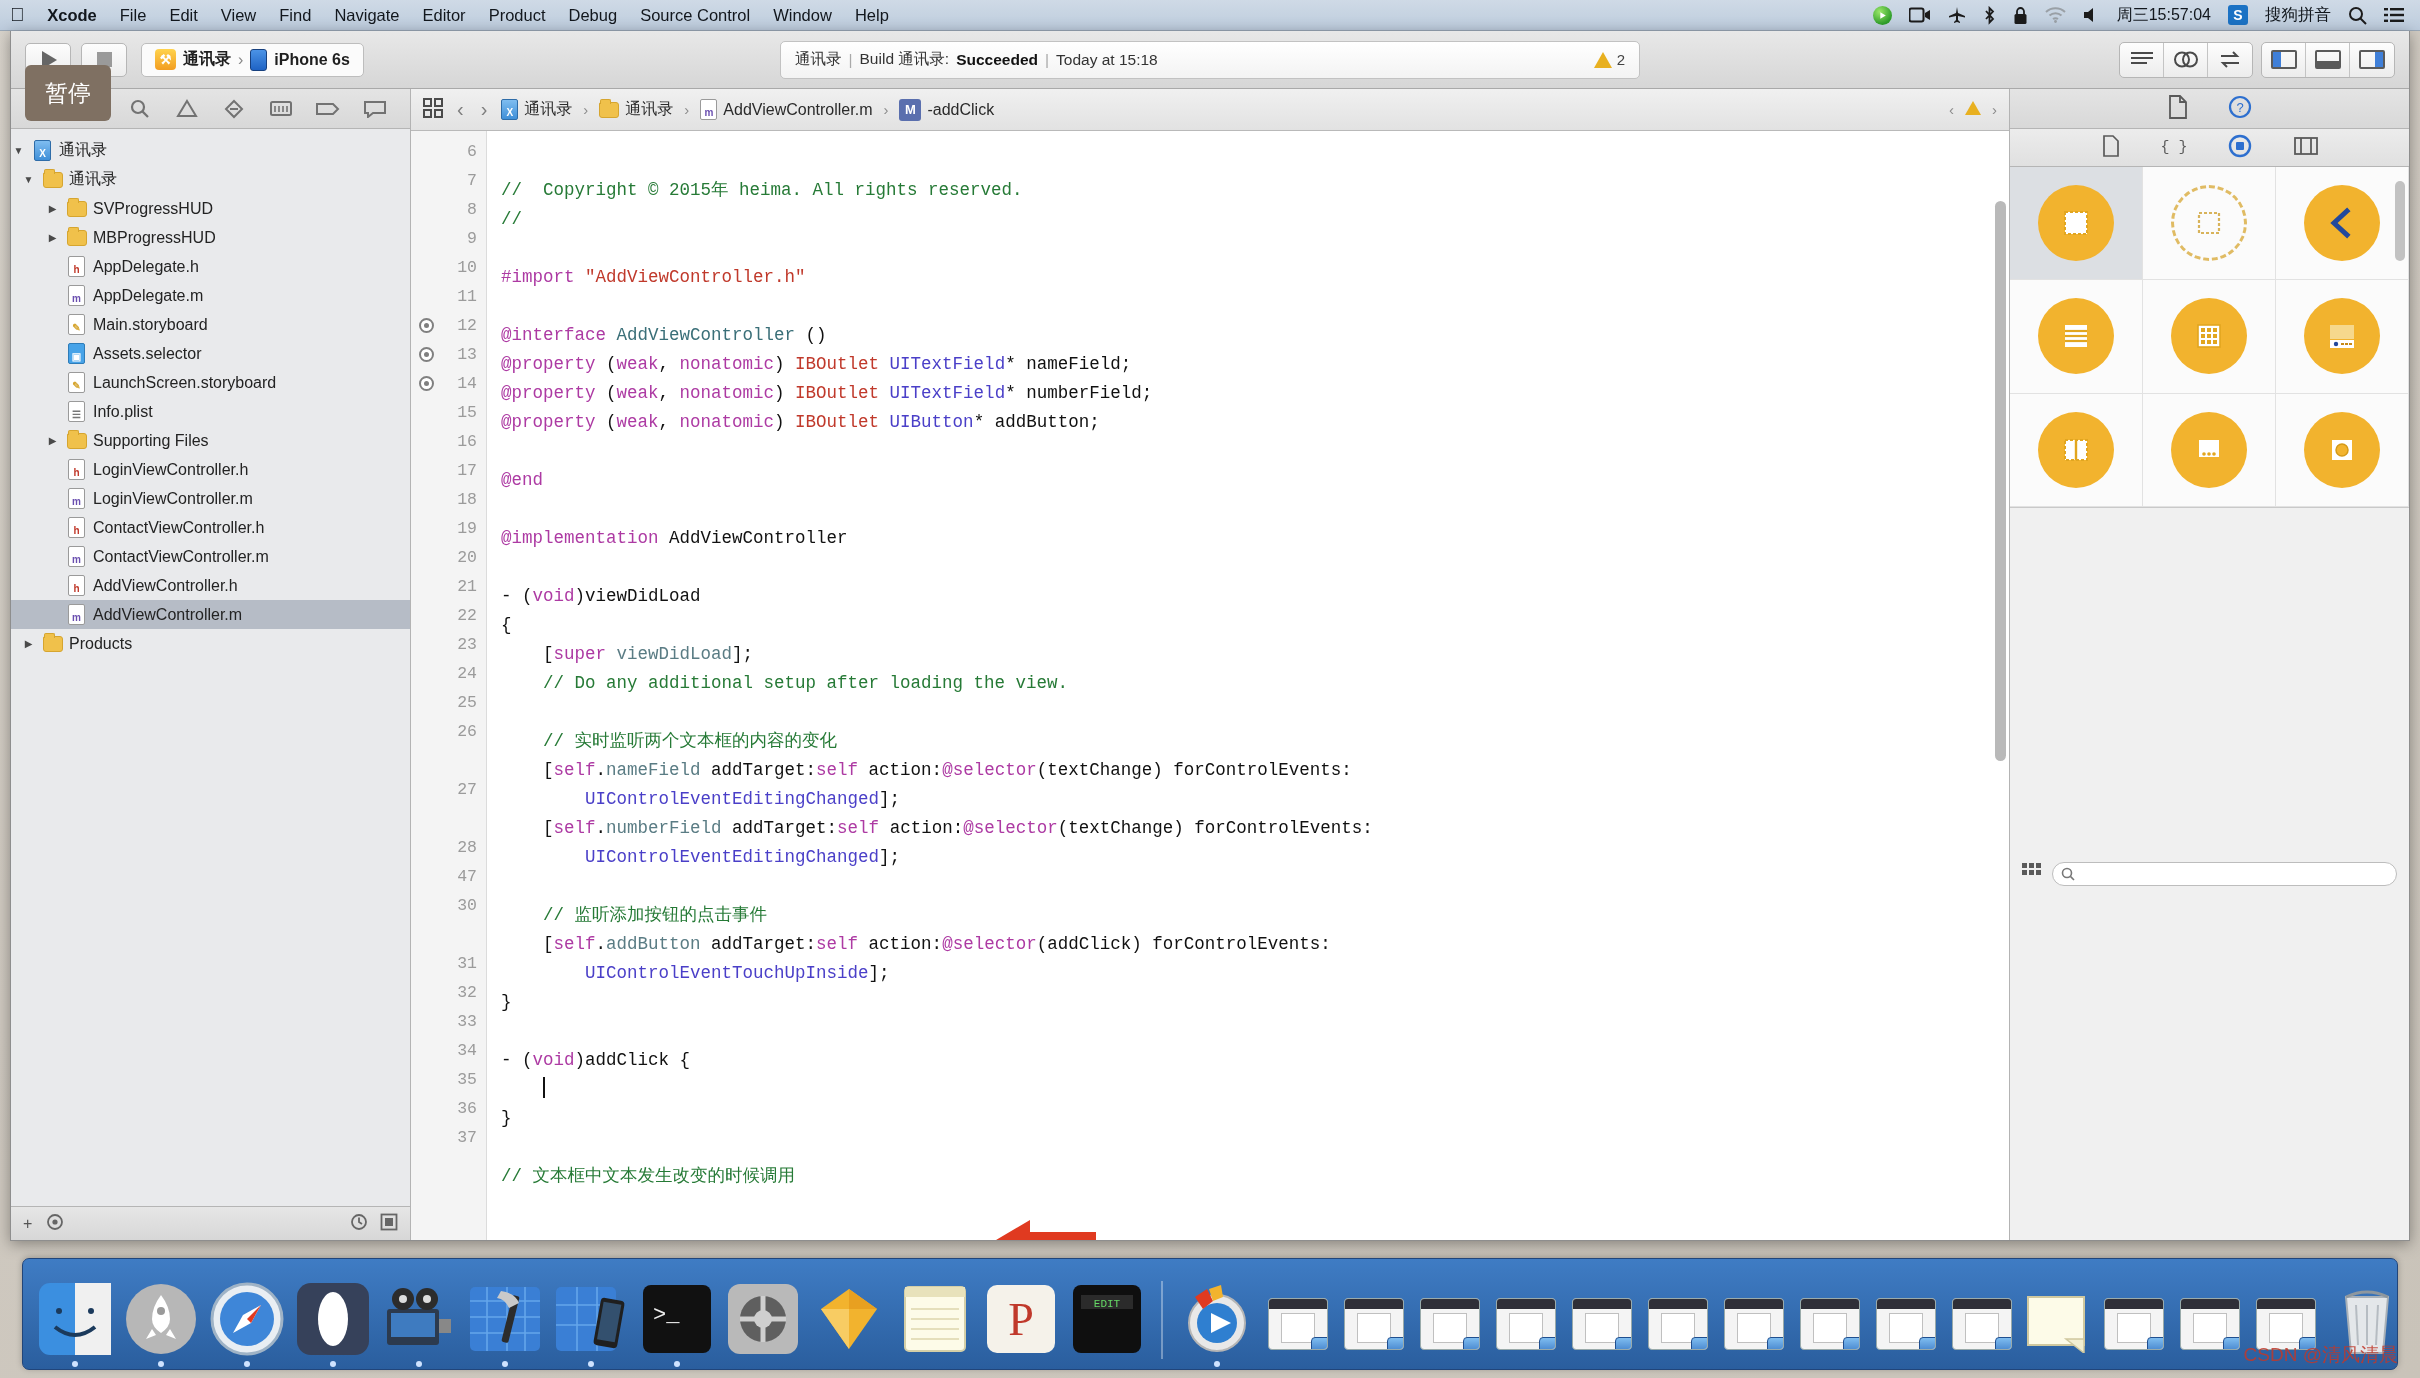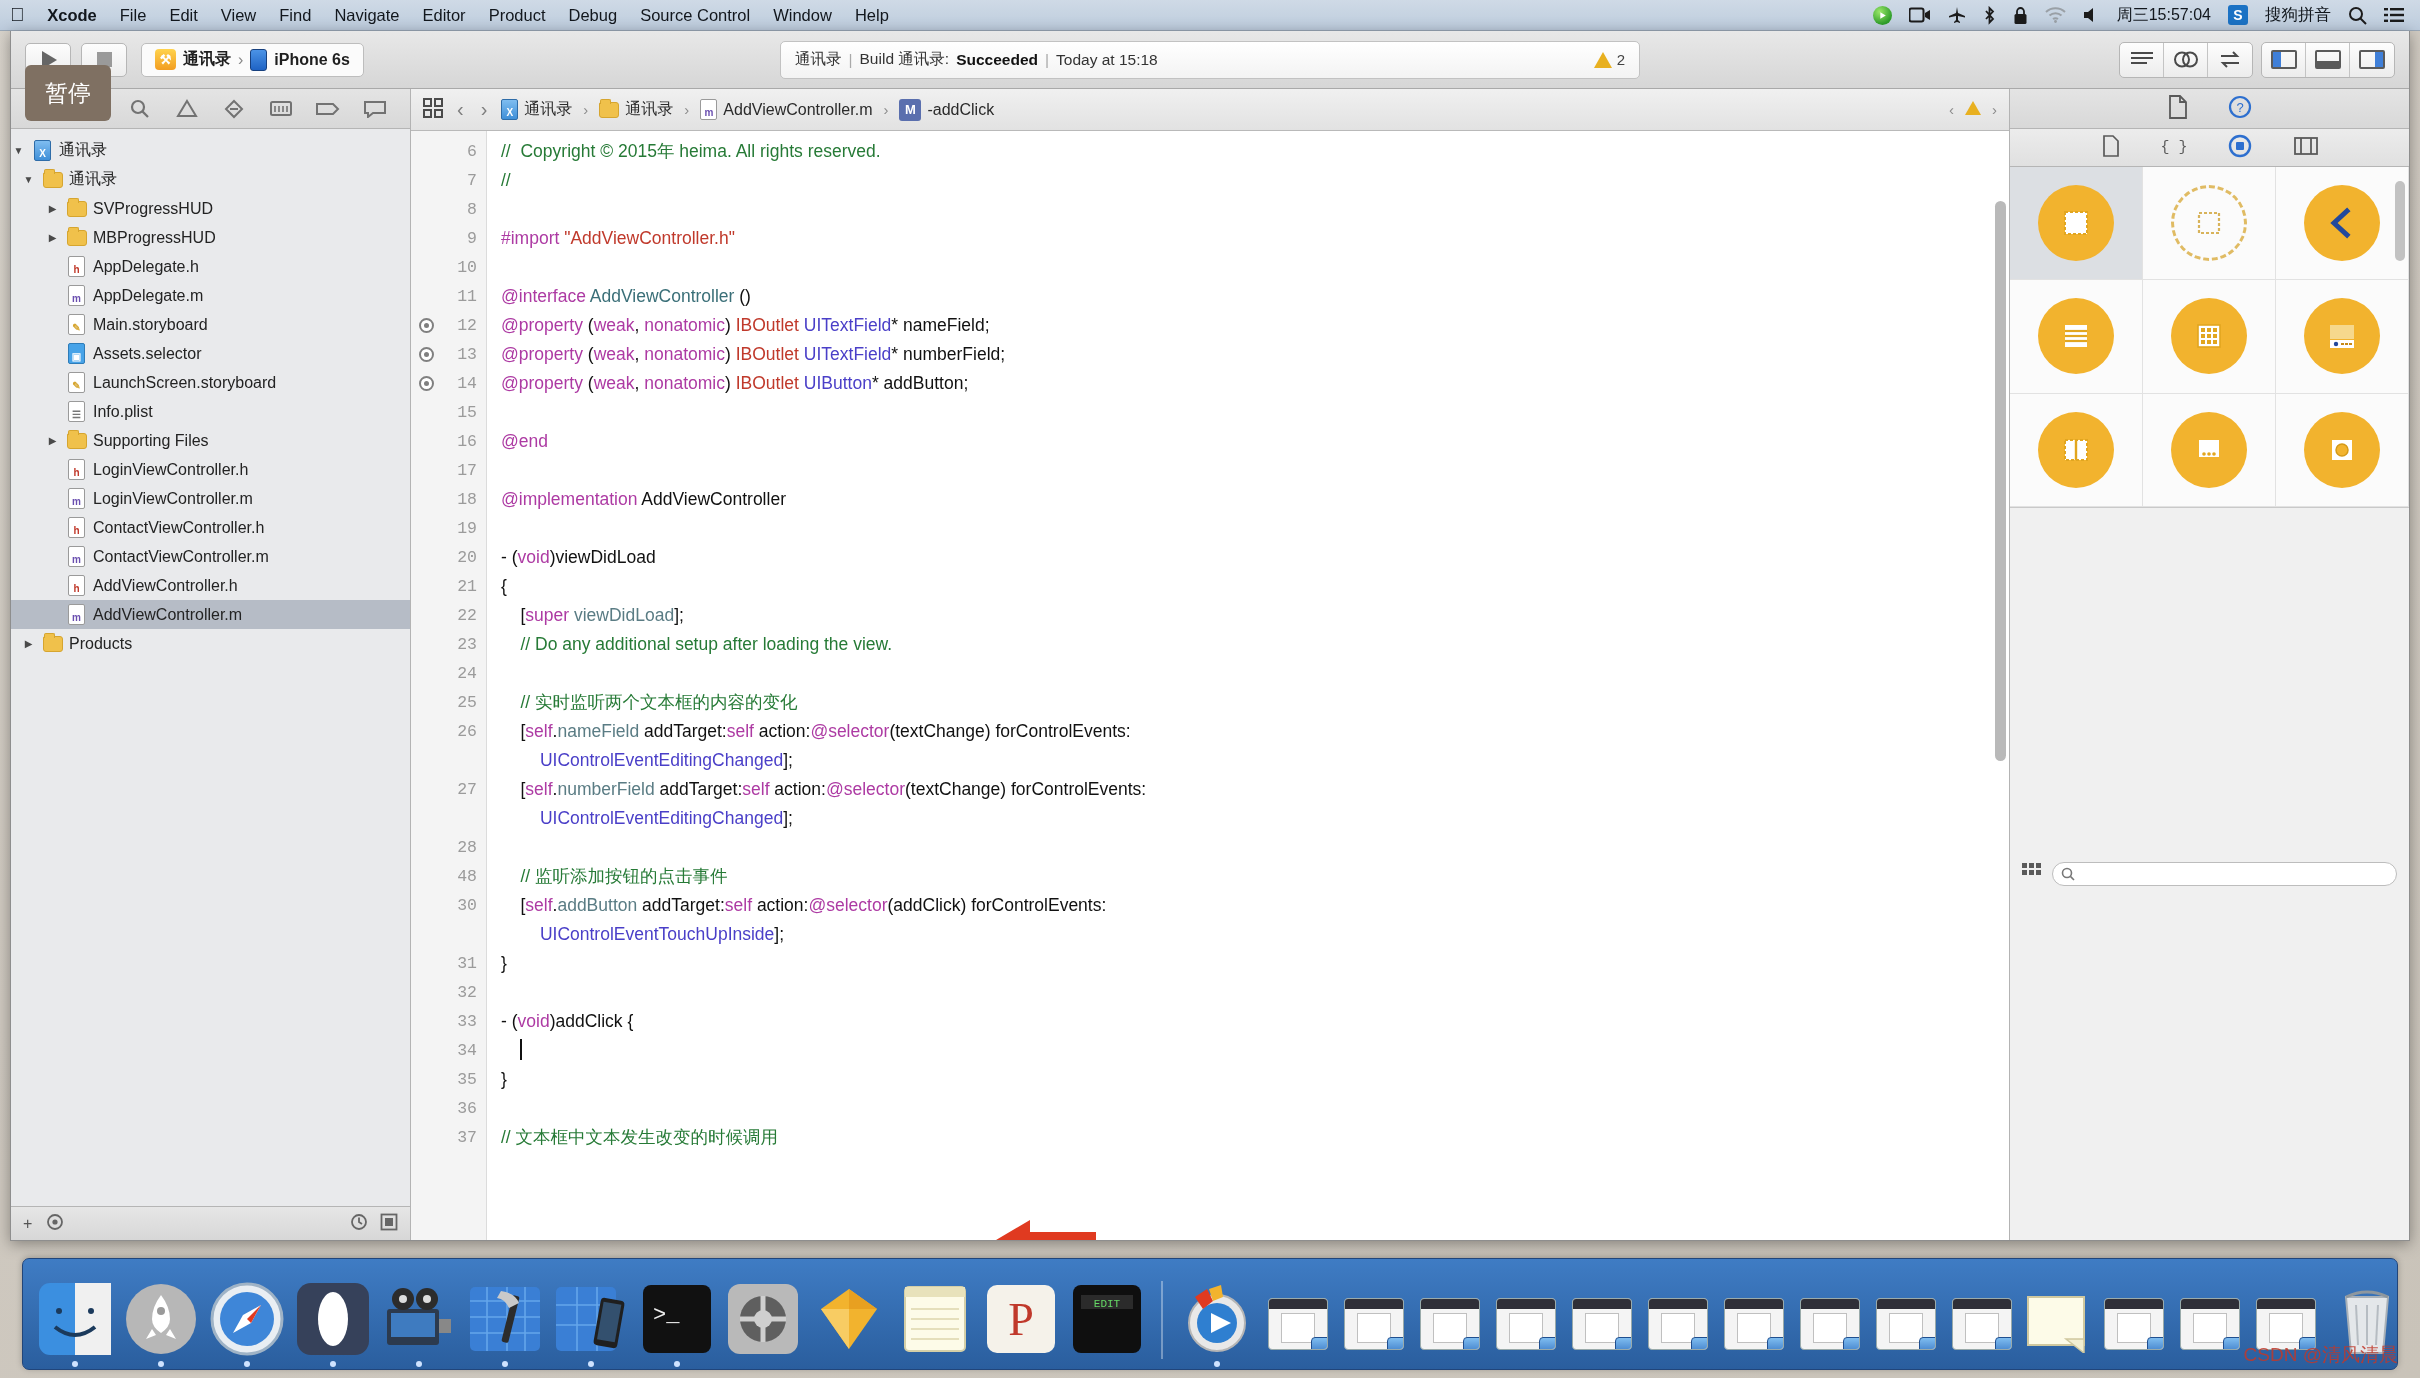--- a/index.html
+++ b/index.html
@@ -138,22 +138,22 @@
   .mini-ico { width:22px;height:22px;border-radius:3px;background:#5a6fae;color:#fff;font-size:13px;font-weight:bold;
     display:inline-flex;align-items:center;justify-content:center;}
   #code-area { flex:1; display:flex; min-height:0; position:relative; overflow:hidden; background:#fff;}
   #gutter { width:76px; flex:0 0 76px; background:#f4f4f4; border-right:1px solid #dcdcdc;
     font-family:"Liberation Mono", monospace; font-size:16.5px; color:#9b9b9b; text-align:right;
     padding-top:6px; position:relative;}
   .gl { height:29px; line-height:29px; padding-right:9px; position:relative;}
   .gl .ibmark { position:absolute; left:8px; top:7px; width:15px;height:15px;border-radius:50%;
     border:2px solid #808080; background:#fff;}
   .gl .ibmark::after{content:"";position:absolute;left:3px;top:3px;width:5px;height:5px;border-radius:50%;background:#808080;}
-  #code { flex:1; padding:6px 0 0 14px; font-family:Liberation Sans, sans-serif; font-size:17.5px;
-    line-height:29px; white-space:pre; color:#0f0f0f; position:relative; overflow:hidden;}
+  #code { flex:1; padding:6px 0 0 14px; font-family:Liberation Mono, monospace; font-size:17.5px;
+    line-height:29px; white-space:pre; color:#0f0f0f; position:relative; overflow:hidden;margin-top:39px;}
   .c-cmt { color:#267a36; }
   .c-kw  { color:#ad3aa3; }
   .c-str { color:#c0392b; }
   .c-pre { color:#ad3aa3; }
   .c-cls { color:#3a6f78; }
   .c-type{ color:#4a3fc8; }
   .c-prop{ color:#5a7c84; }
   .c-plain { color:#111; }
   #cursor { display:inline-block; width:2px; height:21px; background:#111; vertical-align:-4px; }
   #vscroll { position:absolute; right:3px; top:70px; width:11px; height:560px; border-radius:6px; background:#b9b9b9; }
@@ -634,21 +634,21 @@
               <div class="gl">21</div>
               <div class="gl">22</div>
               <div class="gl">23</div>
               <div class="gl">24</div>
               <div class="gl">25</div>
               <div class="gl">26</div>
               <div class="gl"></div>
               <div class="gl">27</div>
               <div class="gl"></div>
               <div class="gl">28</div>
-              <div class="gl">48</div>
+              <div class="gl">47</div>
               <div class="gl">30</div>
               <div class="gl"></div>
               <div class="gl">31</div>
               <div class="gl">32</div>
               <div class="gl">33</div>
               <div class="gl">34</div>
               <div class="gl">35</div>
               <div class="gl">36</div>
               <div class="gl">37</div>
             </div>

